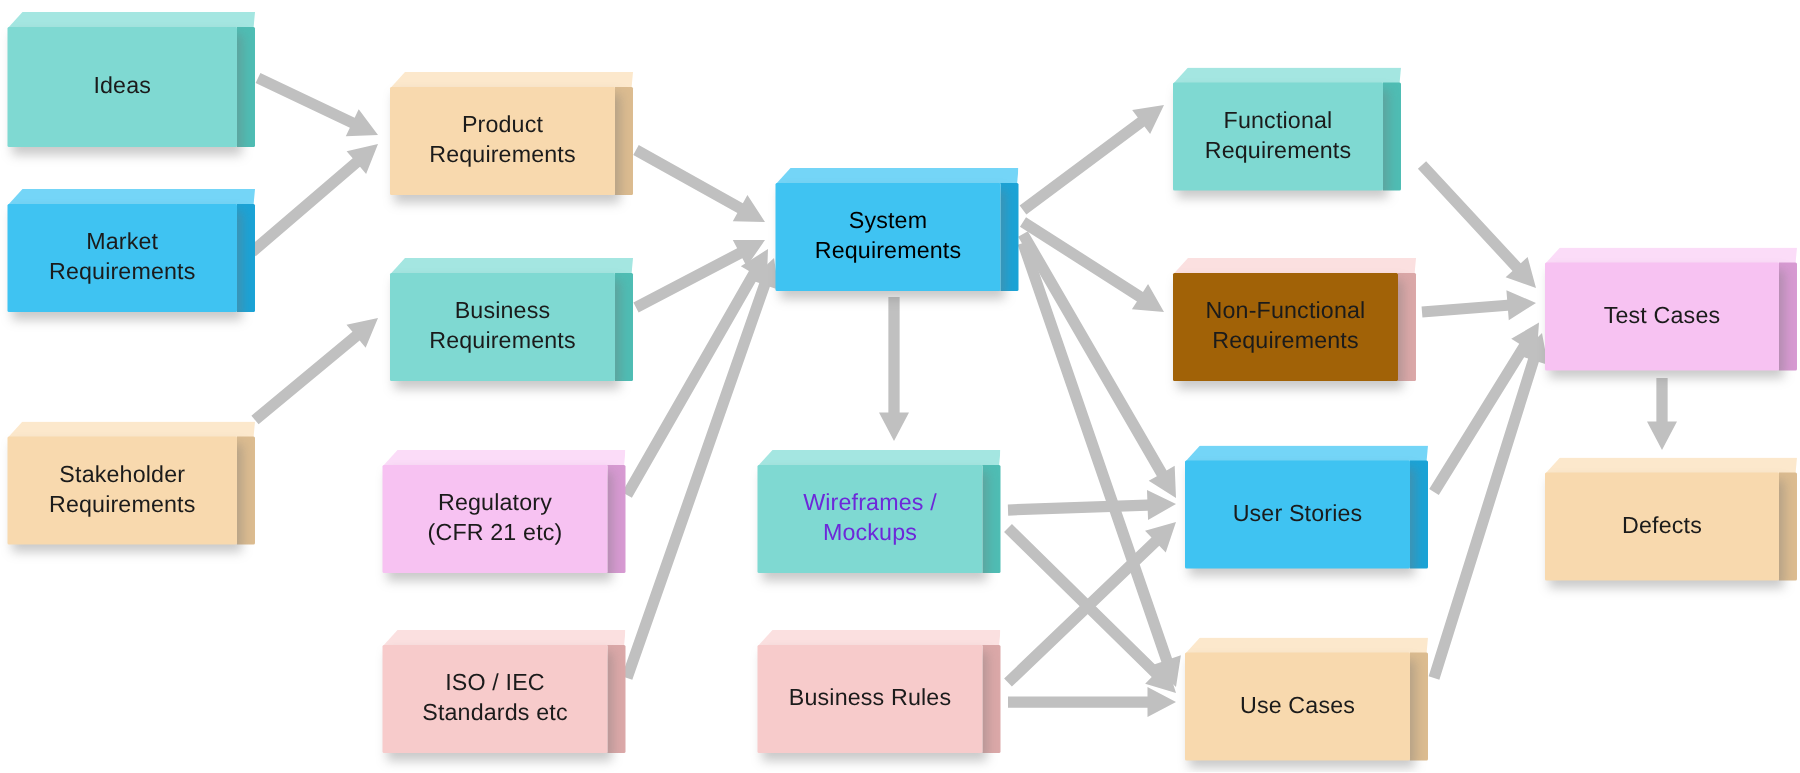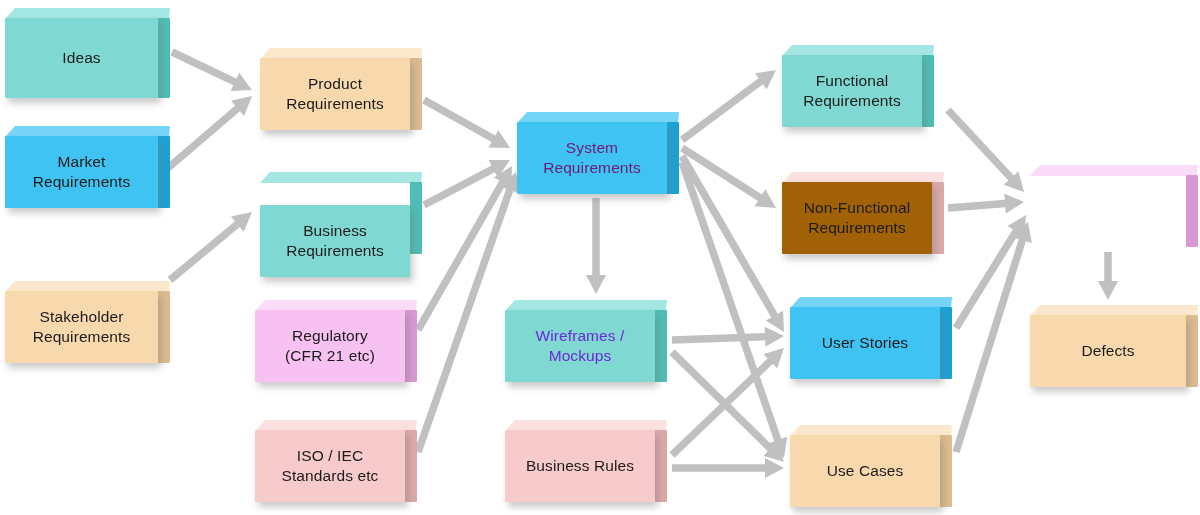--- a/index.html
+++ b/index.html
@@ -130,21 +130,21 @@
         <div class="top" style="background: rgb(252, 232, 204);"></div>
         <div class="side" style="background: rgb(220, 188, 144);"></div>
         <div class="front" style="background: rgb(248, 217, 174); color: rgb(27, 27, 27);">
           <span class="label">Product
 Requirements</span>
         </div>
       </div>
       <div class="node" style="left: 260px; top: 172px; width: 162px; height: 82px;">
         <div class="top" style="background: rgb(164, 230, 225);"></div>
         <div class="side" style="background: rgb(79, 189, 180);"></div>
-        <div class="front" style="background: rgb(127, 217, 210); color: rgb(27, 27, 27); margin-top: 23px;">
+        <div class="front" style="background: rgb(127, 217, 210); color: rgb(27, 27, 27);">
           <span class="label">Business
 Requirements</span>
         </div>
       </div>
       <div class="node" style="left: 255px; top: 300px; width: 162px; height: 82px;">
         <div class="top" style="background: rgb(251, 220, 248);"></div>
         <div class="side" style="background: rgb(215, 154, 210);"></div>
         <div class="front" style="background: rgb(247, 194, 242); color: rgb(27, 27, 27);">
           <span class="label">Regulatory
 (CFR 21 etc)</span>
@@ -154,21 +154,21 @@
         <div class="top" style="background: rgb(251, 224, 224);"></div>
         <div class="side" style="background: rgb(219, 168, 168);"></div>
         <div class="front" style="background: rgb(247, 203, 203); color: rgb(27, 27, 27);">
           <span class="label">ISO / IEC
 Standards etc</span>
         </div>
       </div>
       <div class="node" style="left: 517px; top: 112px; width: 162px; height: 82px;">
         <div class="top" style="background: rgb(116, 213, 247);"></div>
         <div class="side" style="background: rgb(27, 163, 214);"></div>
-        <div class="front" style="background: rgb(63, 195, 242); color: #701a75;">
+        <div class="front" style="background: rgb(63, 195, 242); color: #000000;">
           <span class="label">System
 Requirements</span>
         </div>
       </div>
       <div class="node" style="left: 505px; top: 300px; width: 162px; height: 82px;">
         <div class="top" style="background: rgb(164, 230, 225);"></div>
         <div class="side" style="background: rgb(79, 189, 180);"></div>
         <div class="front" style="background: rgb(127, 217, 210); color: #6d28d9;">
           <span class="label">Wireframes /
 Mockups</span>
@@ -207,20 +207,23 @@
       <div class="node" style="left: 790px; top: 425px; width: 162px; height: 82px; padding-left: 32px;">
         <div class="top" style="background: rgb(252, 232, 204);"></div>
         <div class="side" style="background: rgb(220, 188, 144);"></div>
         <div class="front" style="background: rgb(248, 217, 174); color: rgb(27, 27, 27);">
           <span class="label">Use Cases</span>
         </div>
       </div>
       <div class="node" style="left: 1030px; top: 165px; width: 168px; height: 82px;">
         <div class="top" style="background: rgb(251, 220, 248);"></div>
         <div class="side" style="background: rgb(215, 154, 210);"></div>
+        <div class="front" style="background: rgb(247, 194, 242); color: rgb(27, 27, 27);">
+          <span class="label">Test Cases</span>
+        </div>
       </div>
       <div class="node" style="left: 1030px; top: 305px; width: 168px; height: 82px;">
         <div class="top" style="background: rgb(252, 232, 204);"></div>
         <div class="side" style="background: rgb(220, 188, 144);"></div>
         <div class="front" style="background: rgb(248, 217, 174); color: rgb(27, 27, 27);">
           <span class="label">Defects</span>
         </div>
       </div>
     </div>
 </div>

